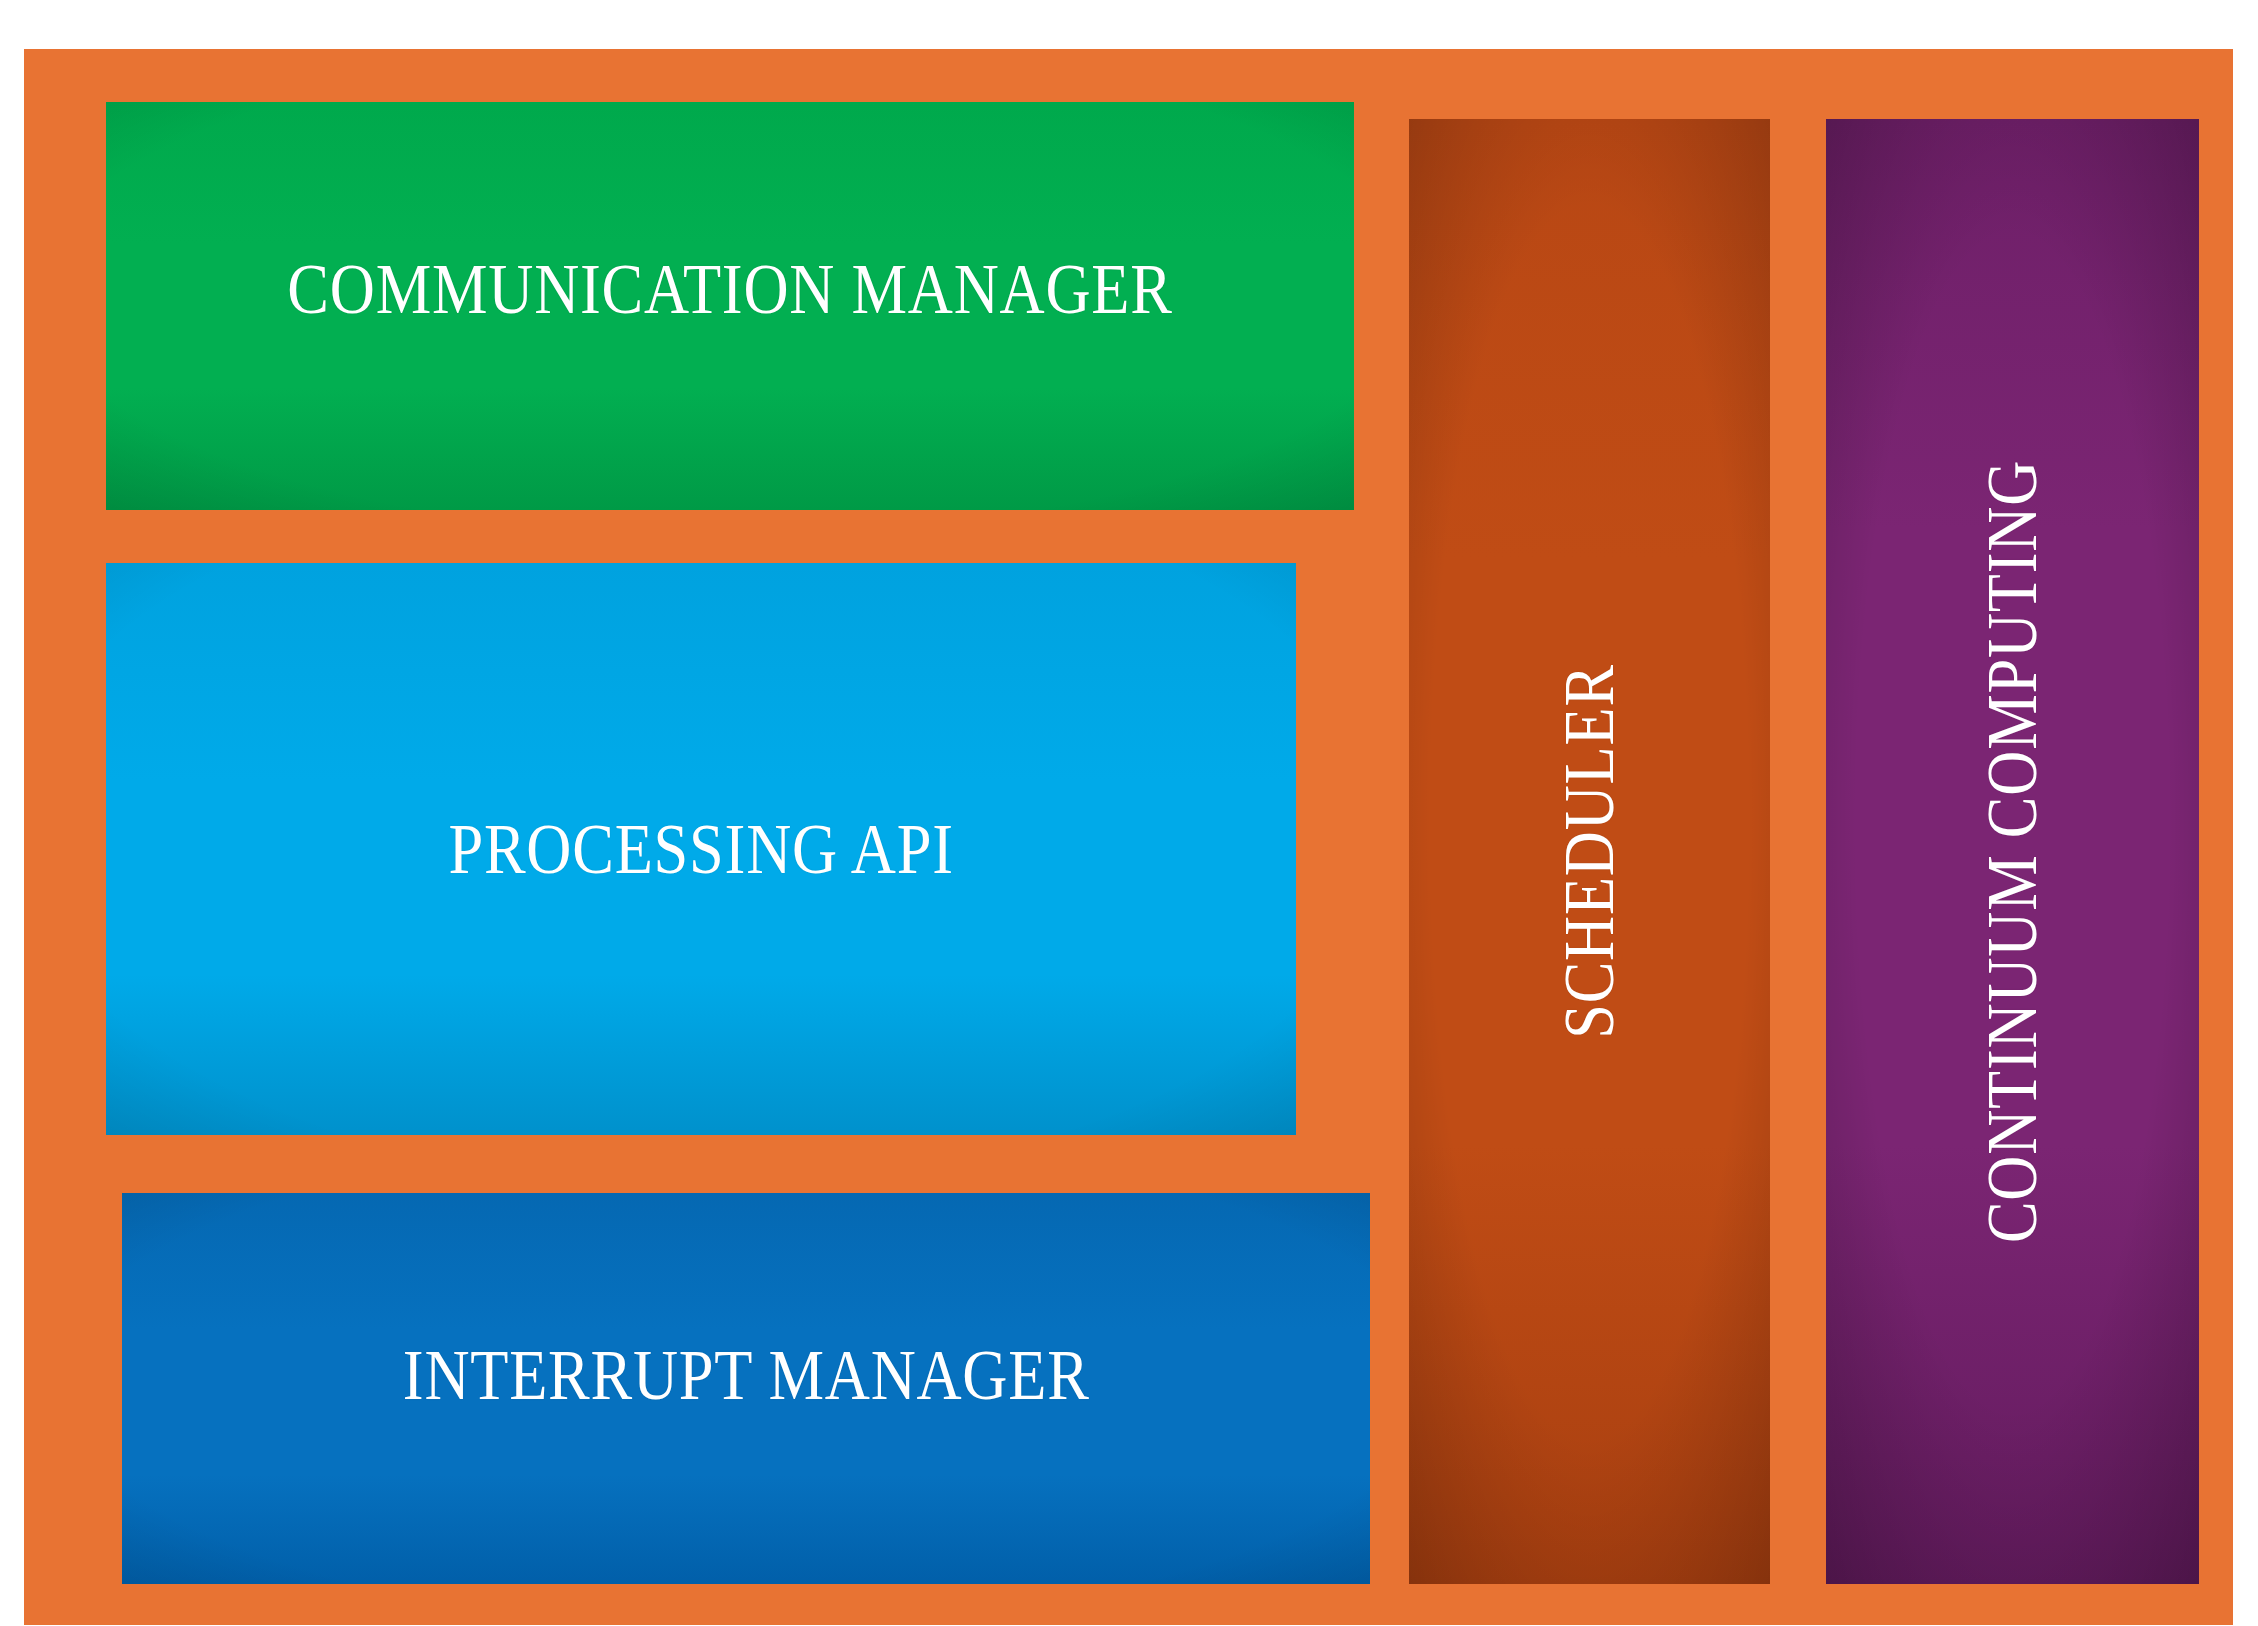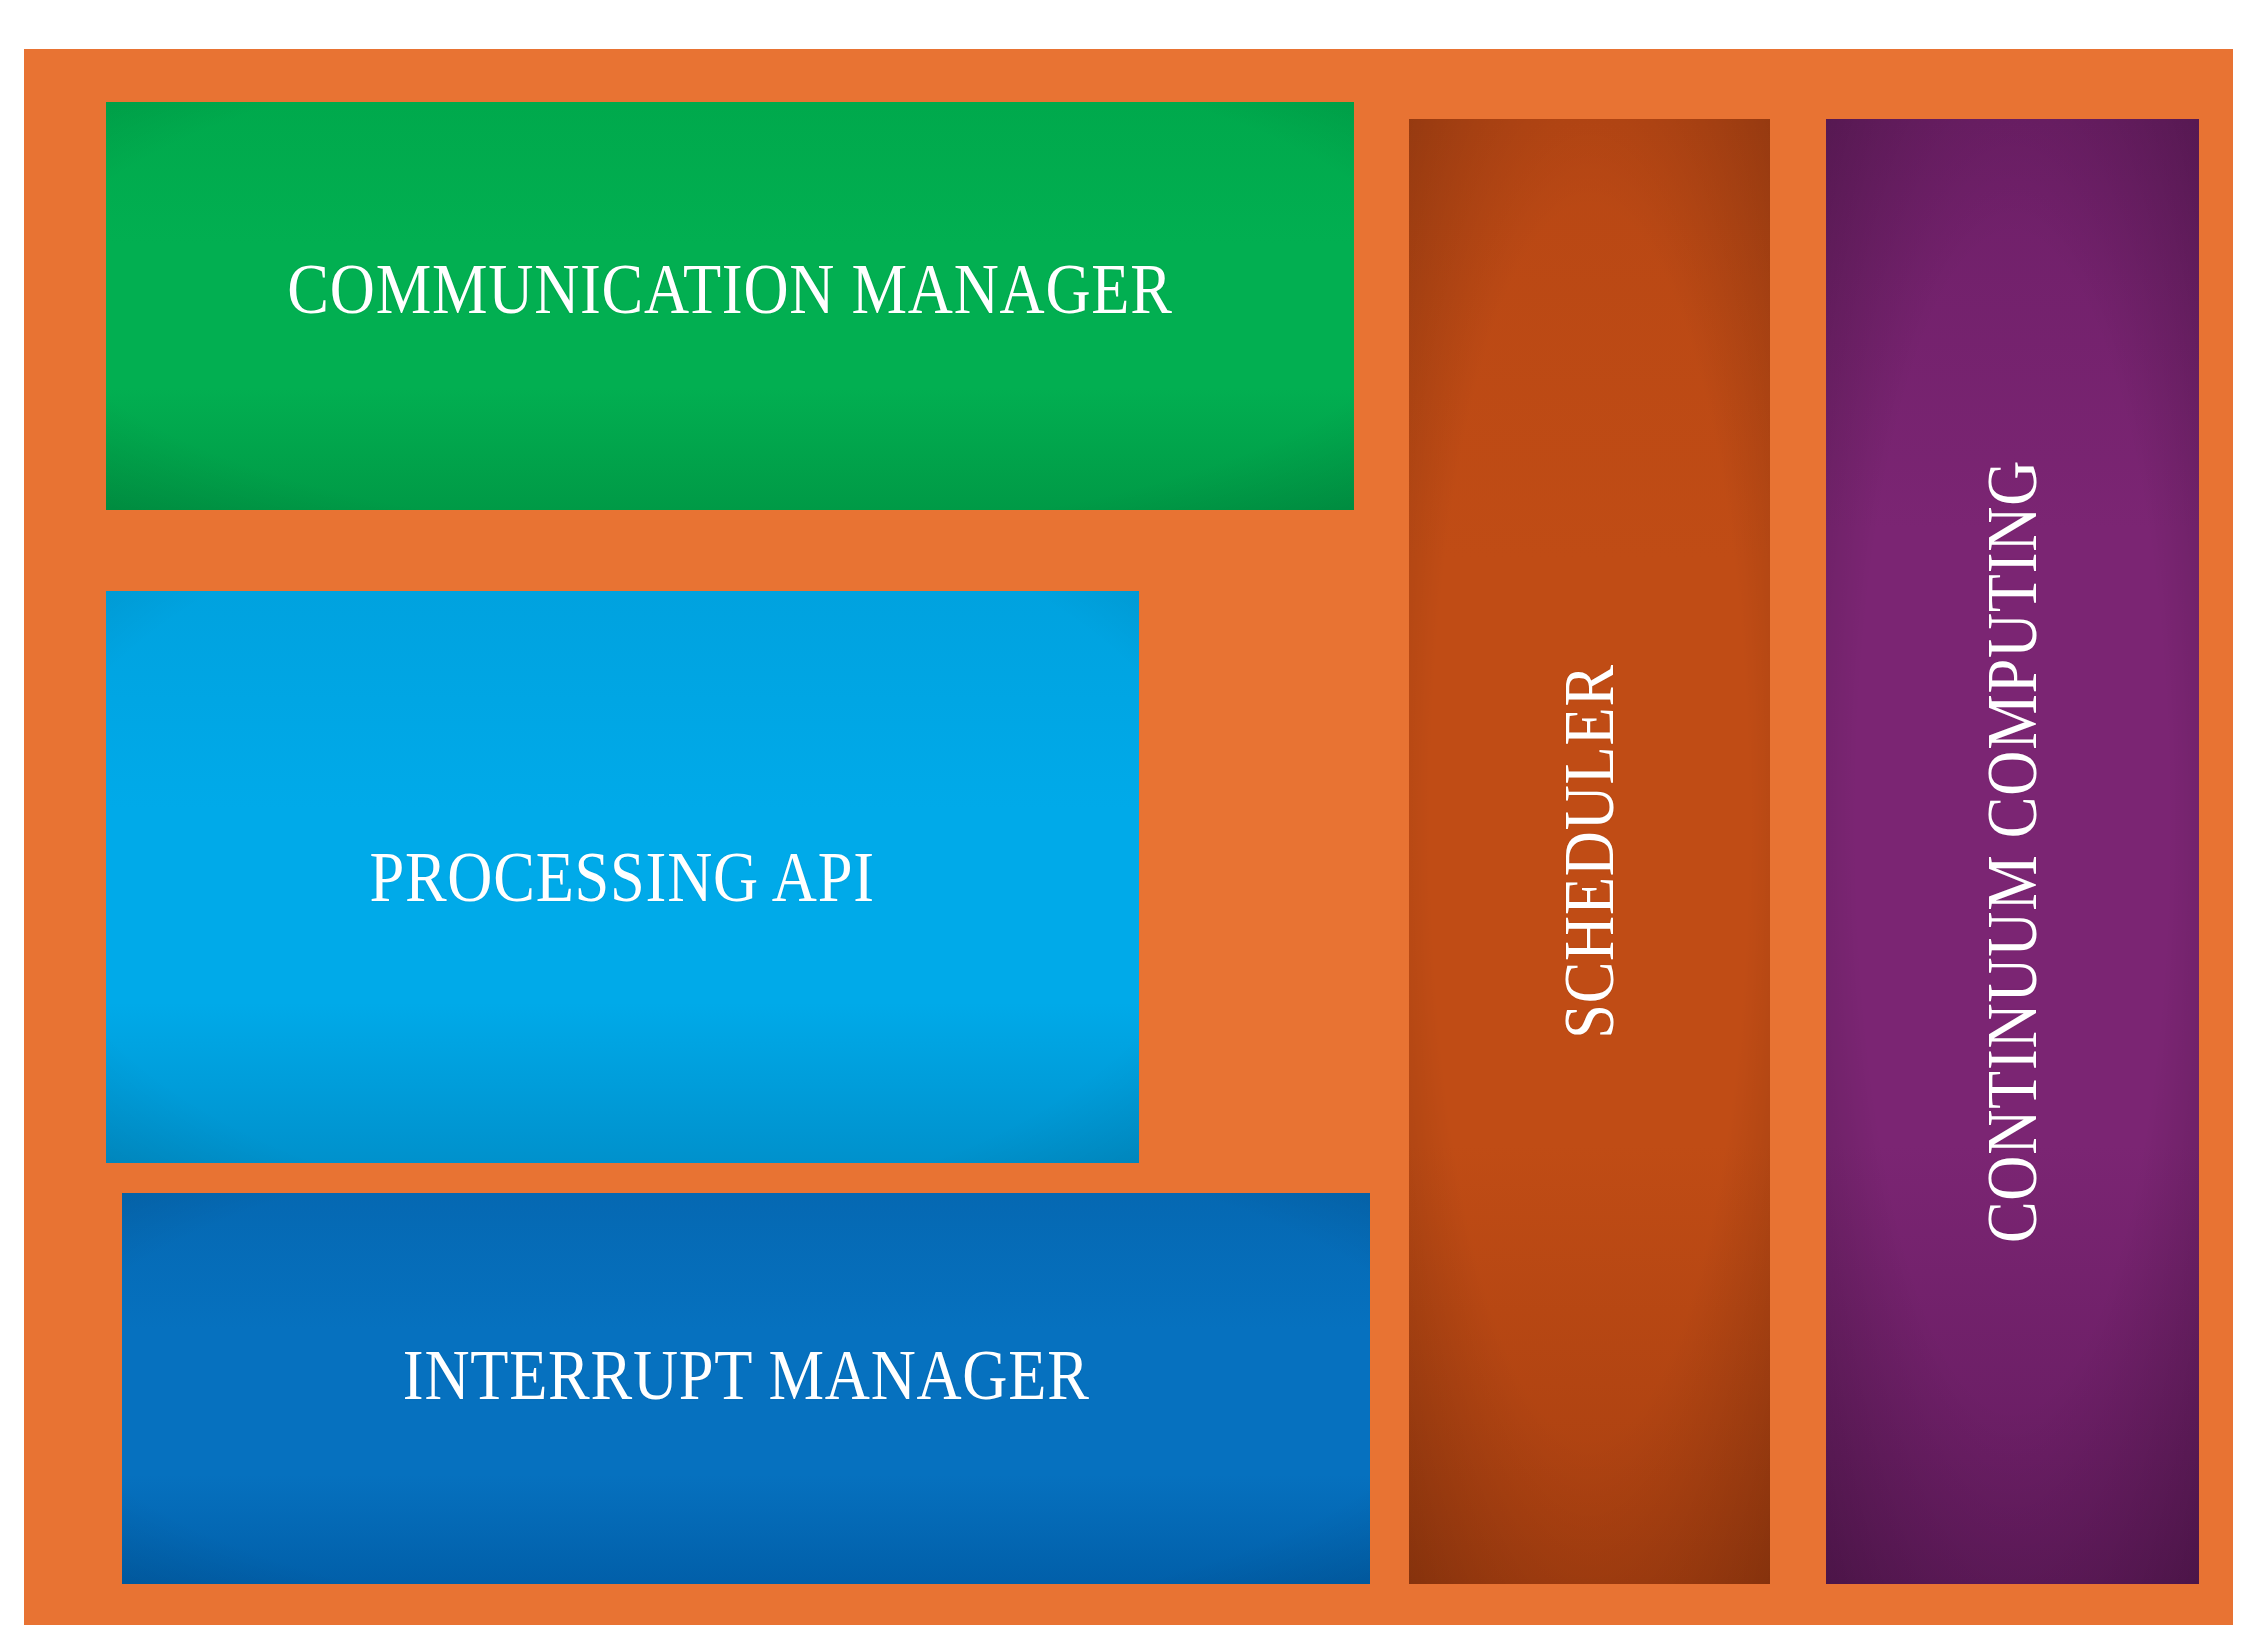--- a/index.html
+++ b/index.html
@@ -65,22 +65,22 @@
       radial-gradient(120% 130% at 50% 46%, rgba(0,0,0,0) 46%, rgba(0,0,0,0.40) 100%),
       linear-gradient(180deg, #00A94C 0%, #02AF51 35%, #02AF51 70%, #009A46 100%);
   }
   .panel-comm .label {
     font-size: 71px;
     transform: translateY(-17.4px) scaleX(0.88);
   }
 
   .panel-api {
     left: 82px;
-    top: 542px;
-    width: 1033px;
+    top: 514px;
+    width: 1190px;
     height: 572px;
     background:
       radial-gradient(120% 130% at 50% 46%, rgba(0,0,0,0) 48%, rgba(0,0,0,0.38) 100%),
       linear-gradient(180deg, #00A2DF 0%, #00AAE9 38%, #00AAE9 72%, #0091CC 100%);
   }
   .panel-api .label {
     font-size: 71px;
     transform: translateY(0px) scaleX(0.88);
   }
 

